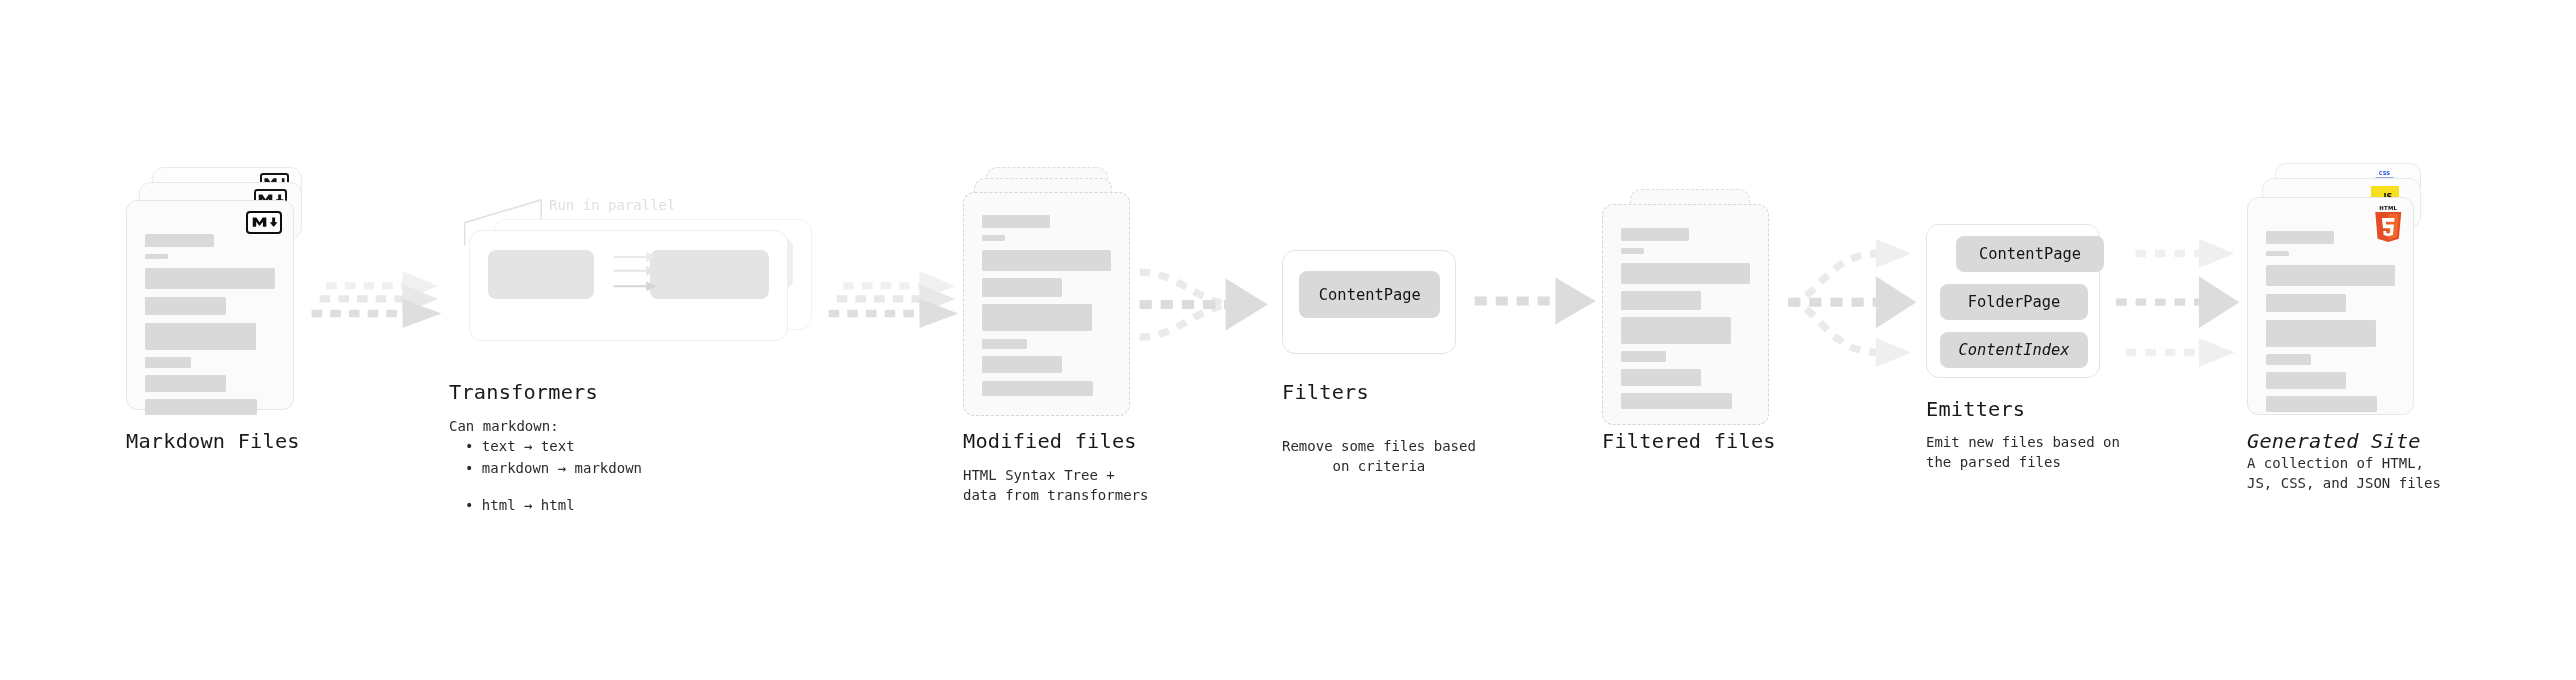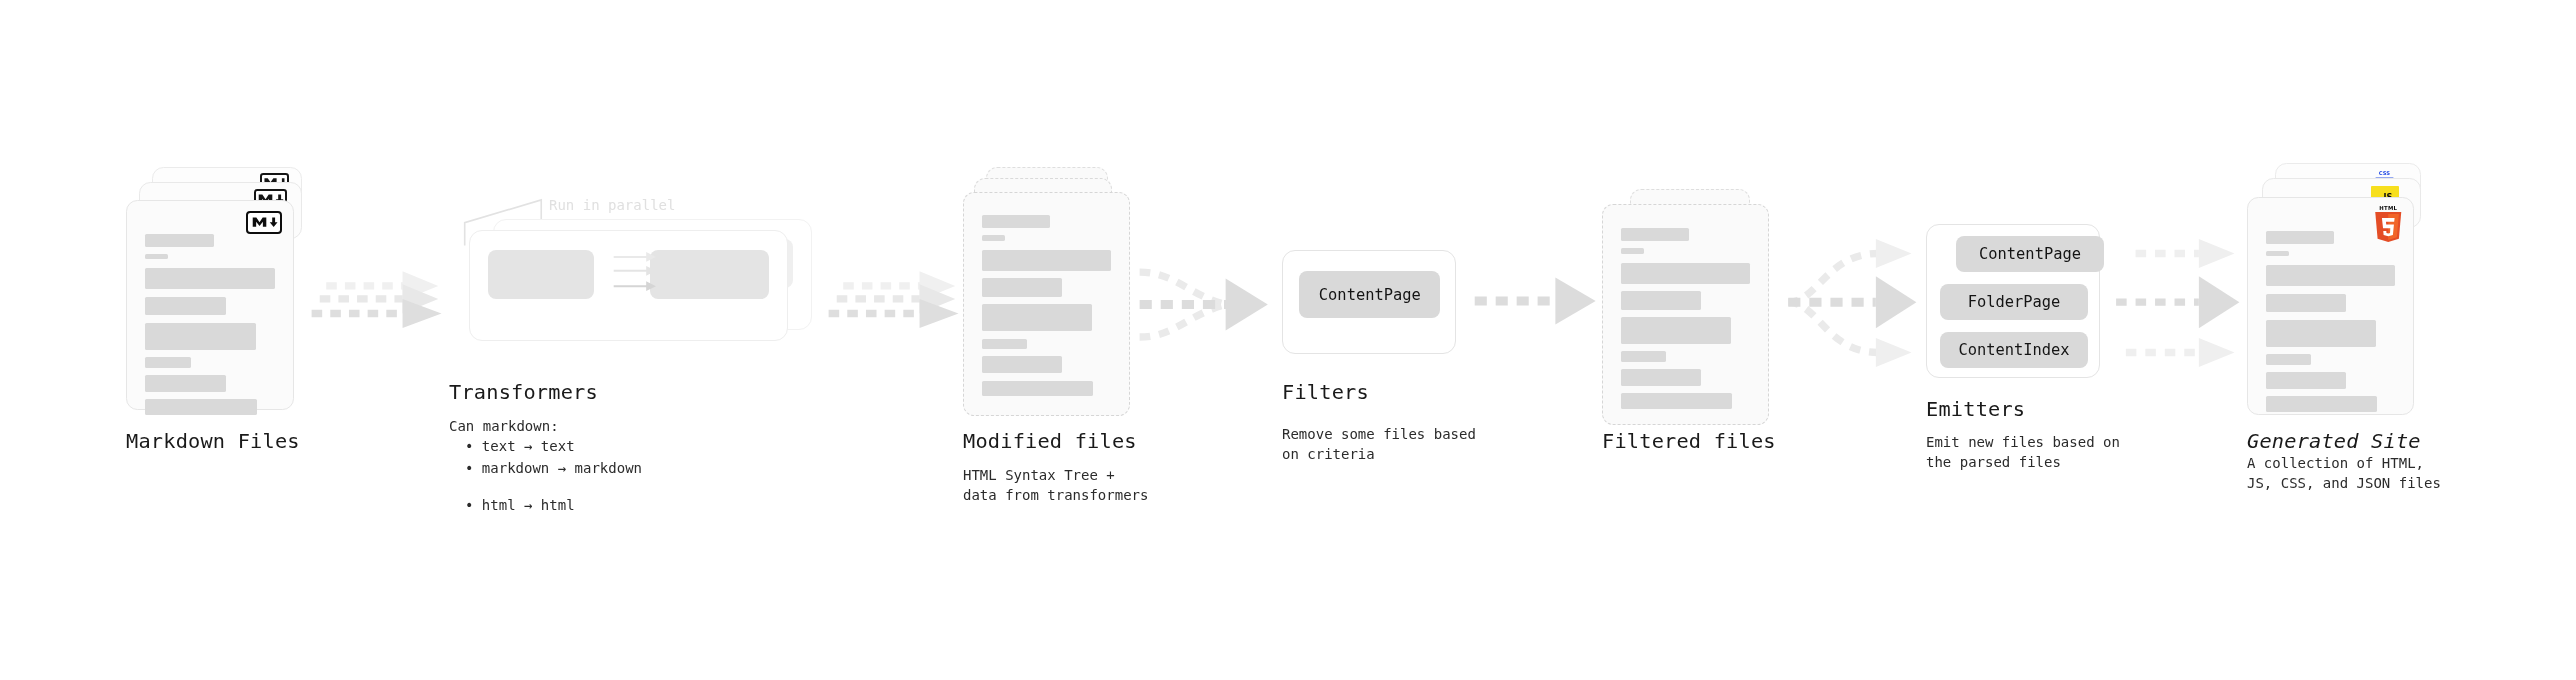--- a/index.html
+++ b/index.html
@@ -226,21 +226,21 @@
       <path d="M2 102 C 45 102, 62 74, 108 62"></path>
     </g>
     <line x1="2" y1="62" x2="112" y2="62" stroke="#dcdcdc" stroke-width="11" stroke-dasharray="15 11"></line>
     <path d="M108 30 L160 62 L108 94 Z" fill="#dcdcdc"></path>
   </svg>
 
   <div class="procbox" style="left:1282px; top:250px; width:174px; height:104px;">
     <div class="chip" style="left:16.3px; top:20.3px; width:141px; height:47px;">ContentPage</div>
   </div>
   <div class="caption" style="left:1282px; top:380px;">Filters</div>
-  <div class="subcaption" style="left:1282px; top:424px;">Remove some files based
+  <div class="subcaption" style="left:1282px; top:436px;text-align:center;">Remove some files based
 on criteria</div>
 
   <svg class="abs" style="left:1471px; top:276px;" width="130" height="50" viewBox="0 0 160 62">
     <line x1="4" y1="31" x2="108" y2="31" stroke="#dcdcdc" stroke-width="11" stroke-dasharray="15 11"></line>
     <path d="M104 2 L154 31 L104 60 Z" fill="#dcdcdc"></path>
   </svg>
 
   <div class="stack" style="left:1602px; top:189px; width:179px; height:244px;">
     <div class="doccard dashed" style="left:28px; top:0px; width:120px; height:37px; border-color:#dedede;"></div>
     <div class="doccard dashed" style="left:0px; top:14.6px; width:167px; height:221px;">
@@ -265,21 +265,21 @@
     </g>
     <line x1="4" y1="80" x2="112" y2="80" stroke="#dcdcdc" stroke-width="11" stroke-dasharray="15 11"></line>
     <path d="M112 2   L156 20  L112 38 Z" fill="#efefef"></path>
     <path d="M112 48  L162 80  L112 112 Z" fill="#dcdcdc"></path>
     <path d="M112 124 L156 142 L112 160 Z" fill="#efefef"></path>
   </svg>
 
   <div class="procbox" style="left:1926px; top:224px; width:174px; height:154px;">
     <div class="chip" style="left:13px; top:11.4px; width:148px; height:36px;margin-left:16px;">ContentPage</div>
     <div class="chip" style="left:13px; top:59px; width:148px; height:36px;">FolderPage</div>
-    <div class="chip" style="left:13px; top:107px; width:148px; height:36px;">ContentIndex</div>
+    <div class="chip" style="left:13px; top:107px; width:148px; height:36px;font-style:italic;">ContentIndex</div>
   </div>
   <div class="caption" style="left:1926px; top:397px;text-align:center;">Emitters</div>
   <div class="subcaption" style="left:1926px; top:432px;">Emit new files based on
 the parsed files</div>
 
   <svg class="abs" style="left:2108px; top:237px;" width="146" height="132" viewBox="0 0 180 162">
     <g stroke-dasharray="13 11" stroke-width="9" fill="none">
       <line x1="34" y1="20" x2="112" y2="20" stroke="#efefef"></line>
       <line x1="10" y1="80" x2="112" y2="80" stroke="#dcdcdc"></line>
       <line x1="22" y1="142" x2="112" y2="142" stroke="#efefef"></line>

